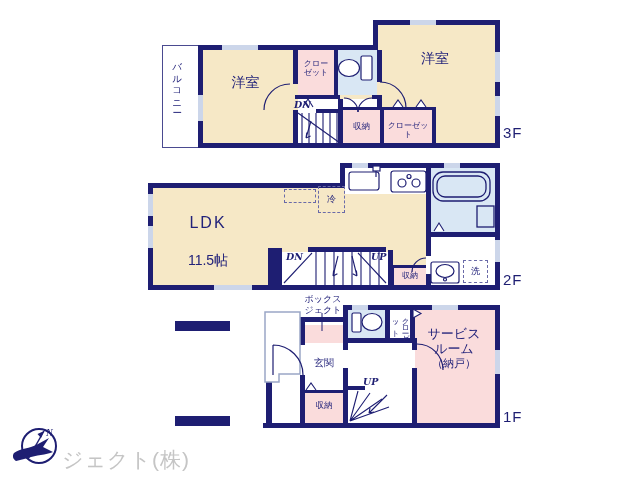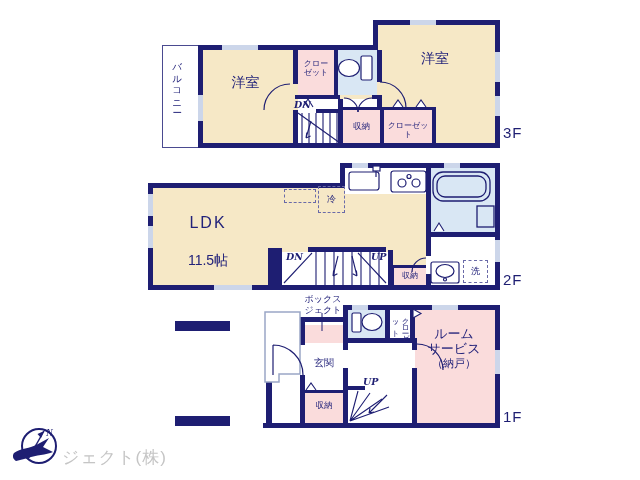--- a/index.html
+++ b/index.html
@@ -15,21 +15,21 @@
   .lbl{position:absolute;color:#22227a;text-align:center;line-height:1.18;}
   .dashed{position:absolute;border:1.5px dashed #6a6aa8;box-sizing:border-box;
           display:flex;align-items:center;justify-content:center;}
   .dnup{position:absolute;font-family:"DejaVu Serif",serif;font-style:italic;font-weight:bold;
         font-size:9.5px;color:#1e1e72;}
   .vtext{writing-mode:vertical-rl;}
   .floorlbl{position:absolute;font-size:15px;font-weight:500;letter-spacing:1px;color:#1e1e72;}
   .balcony{position:absolute;left:162px;top:45px;width:37px;height:103px;background:#fff;
            border:1.5px solid #4a4a90;box-sizing:border-box;}
   svg.overlay{position:absolute;left:0;top:0;pointer-events:none;}
-  .logo-text{position:absolute;left:62px;top:446px;font-size:17px;color:#c5c5c5;letter-spacing:1px;}
+  .logo-text{position:absolute;left:62px;top:446px;font-size:21px;color:#c5c5c5;letter-spacing:1px;}
 </style>
 </head>
 <body>
 
 <div class="plan">
 
   <div class="fill cream" style="left:203px;top:50px;width:292px;height:93px"></div>
   <div class="fill cream" style="left:378px;top:25px;width:117px;height:30px"></div>
   <div class="fill pink" style="left:298px;top:50px;width:36px;height:45px"></div>
   <div class="fill blue" style="left:338px;top:50px;width:39px;height:45px"></div>
@@ -245,21 +245,21 @@
 
   <div class="lbl" style="left:296px;top:294px;width:54px;font-size:9px">
     <div>ボックス</div>
     <div>ジェクト</div>
   </div>
   <div class="lbl" style="left:305px;top:357px;width:38px;font-size:10px">玄関</div>
   <div class="lbl" style="left:305px;top:400px;width:38px;font-size:8.5px">収納</div>
   <div class="dnup" style="left:363px;top:376px">UP</div>
   <div class="lbl vtext" style="left:390px;top:311px;width:20px;height:27px;font-size:7.5px;line-height:10px">クローゼット</div>
   <div class="lbl" style="left:410px;top:326px;width:88px">
+    <div style="font-size:13px">サービス</div>
     <div style="font-size:13px">ルーム</div>
-    <div style="font-size:13px">サービス</div>
     <div style="font-size:11px">（納戸）</div>
   </div>
   <div class="floorlbl" style="left:503px;top:408px">1F</div>
 
   <div class="logo-text">ジェクト(株)</div>
 
 </div>
 
 </body></html>

